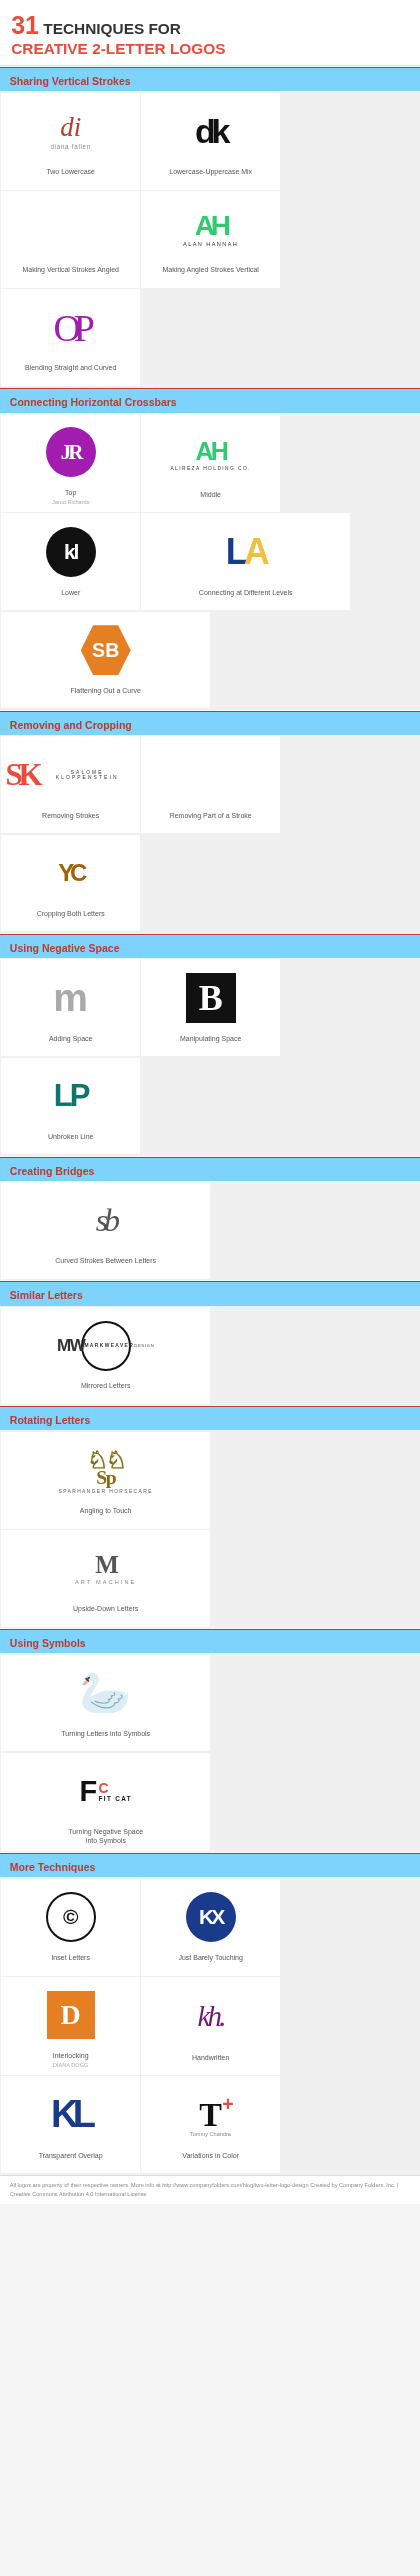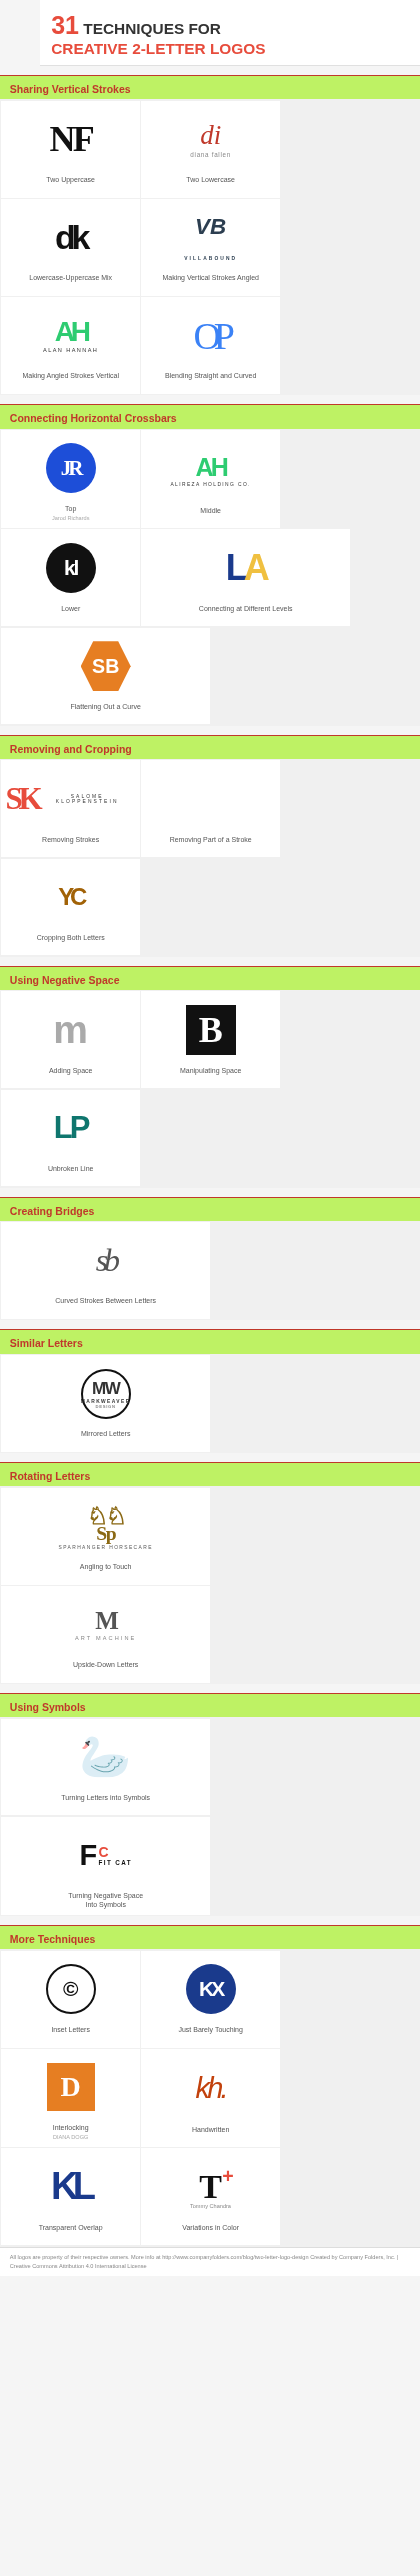--- a/index.html
+++ b/index.html
@@ -8,40 +8,39 @@
       font-family: Arial, sans-serif;
       background: #f5f5f5;
       color: #333;
     }
 
     
     .header {
       background: #fff;
       padding: 9.8px 11.2px 7px;
       border-bottom: 1.4px solid #e0e0e0;
-      margin-left: 40px;
     }
     .header-title {
       font-size: 15.4px;
       font-weight: 900;
       line-height: 1.2;
     }
     .header-title .num { color: #e74c3c; font-size: 25px; }
     .header-title .techniques { color: #333; }
     .header-title .highlight { color: #e74c3c; text-transform: uppercase; }
 
     
     .section-header {
       padding: 7px 9.8px 4.2px;
       font-size: 10.5px;
       font-weight: 700;
       color: #c0392b;
       border-top: 1.4px solid #c0392b;
-      background: #bef264;
-      margin-top: 9px;
+      background: #7dd3fc;
+      margin-top: 1px;
     }
     .section-header::before {
       content: '';
     }
 
     
     .logo-grid {
       display: flex;
       flex-wrap: wrap;
       background: #f0f0f0;
@@ -101,30 +100,30 @@
     .logo-vb {
       font-size: 9.8px;
       font-weight: 700;
       color: #2c3e50;
       text-align: center;
     }
     .logo-vb .vb-letters { font-size: 25px; display: block; }
     .logo-op {
       font-size: 38px;
       font-weight: 300;
-      color: #3b82f6;
+      color: #a21caf;
       font-family: Georgia, serif;
       letter-spacing: -7px;
     }
 
     
     .jr-logo {
       width: 50px; height: 50px;
       border-radius: 50%;
-      background: #1d4ed8;
+      background: #a21caf;
       display: flex; align-items: center; justify-content: center;
       color: #fff;
       font-size: 21px;
       font-weight: 900;
       font-family: Georgia, serif;
       letter-spacing: -2.8px;
     }
 
     
     .ah-holding {
@@ -263,21 +262,21 @@
       color: #1a3a8c;
       font-size: 22.4px;
       font-weight: 900;
     }
 
     
     .mw-logo {
       width: 50px; height: 50px;
       border-radius: 50%;
       border: 2.1px solid #111;
-      display: flex; flex-direction: column; align-items: center; justify-content: center;
+      display: flex; flex-direction: row; align-items: center; justify-content: center;
       font-size: 7px;
       font-weight: 700;
       letter-spacing: 0.7px;
     }
     .mw-top { font-size: 17px; font-weight: 900; letter-spacing: -1.4px; }
 
     
     .sh-logo {
       display: flex; flex-direction: column; align-items: center;
     }
@@ -316,22 +315,22 @@
       color: #fff;
       font-size: 21px;
       font-weight: 900;
       letter-spacing: -2.8px;
     }
 
     
     .kh-logo {
       font-size: 29px;
       font-style: italic;
-      color: #c2410c;
-      font-family: Liberation Sans, sans-serif;
+      color: #701a75;
+      font-family: Liberation Serif, serif;
       letter-spacing: -2.8px;
     }
 
     
     .kl-big {
       font-size: 38px;
       font-weight: 900;
       color: #1a3a8c;
       font-family: Arial, sans-serif;
       letter-spacing: -5.6px;
@@ -354,51 +353,39 @@
   <div class="header-title">
     <span class="num">31</span>
     <span class="techniques">TECHNIQUES FOR</span><br>
     <span class="highlight">CREATIVE 2-LETTER LOGOS</span>
   </div>
 </div>
 
 <div class="section-header">Sharing Vertical Strokes</div>
 <div class="logo-grid">
 
-  <div class="logo-card w3">
-    <div class="logo-img-area">
-      <div class="logo-nf">NF</div>
-    </div>
-    <div class="logo-label">Two Uppercase</div>
-  </div>
 
   <div class="logo-card w3">
     <div class="logo-img-area">
       <div style="text-align:center;">
         <div class="logo-diana">di</div>
         <div style="font-size:6.3px;color:#888;letter-spacing:0.7px;">diana fallen</div>
       </div>
     </div>
     <div class="logo-label">Two Lowercase</div>
   </div>
 
   <div class="logo-card w3">
     <div class="logo-img-area">
       <div class="logo-dk">dk</div>
     </div>
     <div class="logo-label">Lowercase-Uppercase Mix</div>
   </div>
 
   <div class="logo-card w3">
-    <div class="logo-img-area">
-      <div class="logo-vb">
-        <span class="vb-letters" style="font-size:22.4px;font-style:italic;font-weight:700;color:#2c3e50;">VB</span><br>
-        <span style="font-size:4.9px;letter-spacing:2.1px;color:#2c3e50;font-weight:700;">VILLABOUND</span>
-      </div>
-    </div>
     <div class="logo-label">Making Vertical Strokes Angled</div>
   </div>
 
   <div class="logo-card w3">
     <div class="logo-img-area">
       <div class="ah-holding">
         <div class="ah-letters">AH</div>
         <div class="ah-sub">ALAN HANNAH</div>
       </div>
     </div>

